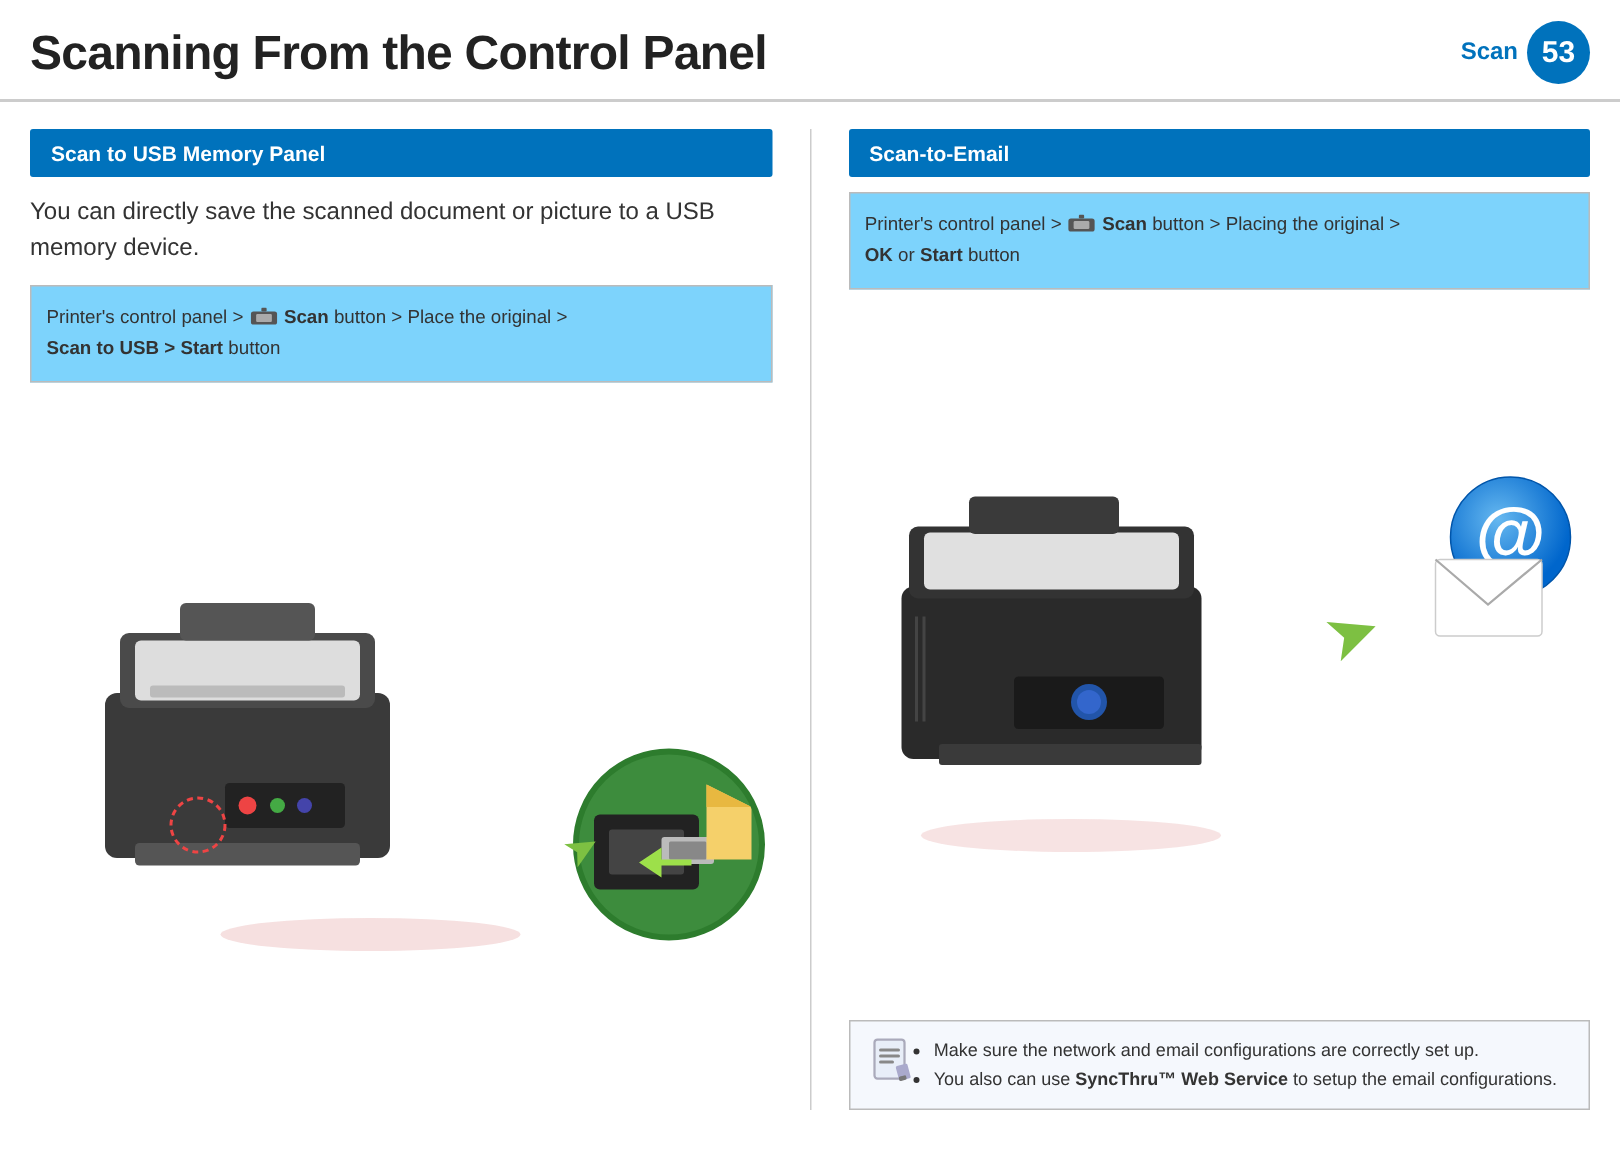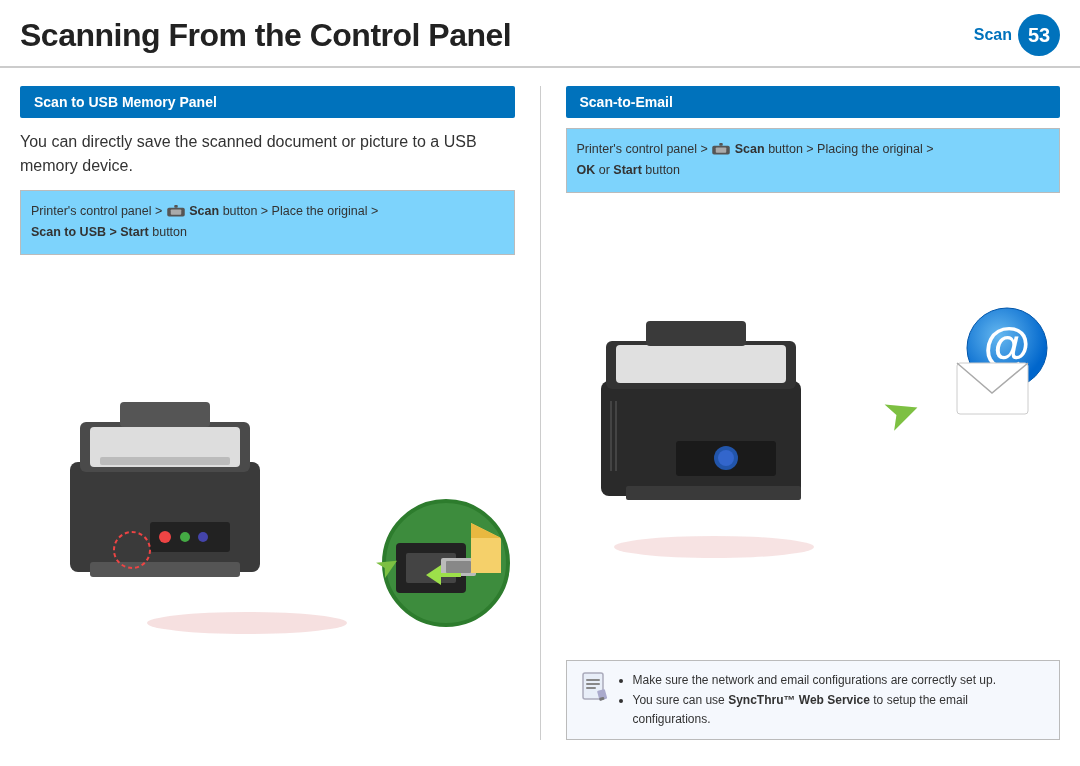--- a/index.html
+++ b/index.html
@@ -120,21 +120,21 @@
 
     
     .note-box {
       border: 1px solid #bbb;
       padding: 10px 14px;
       font-size: 12px;
       color: #333;
       line-height: 1.6;
       display: flex;
       align-items: flex-start;
-      gap: 10px;
+      gap: 0;
       background: #f5f8fd;
       margin-top: auto;
     }
     .note-icon {
       width: 28px;
       height: 34px;
       flex-shrink: 0;
       position: relative;
     }
     .note-icon svg {
@@ -335,20 +335,20 @@
           <rect x="5" y="12" width="14" height="2" rx="1" fill="#888"></rect>
           <rect x="5" y="16" width="10" height="2" rx="1" fill="#888"></rect>
           <rect x="16" y="20" width="8" height="10" rx="1" fill="#aac" transform="rotate(-15 16 20)"></rect>
           <rect x="18" y="27" width="5" height="3" rx="1" fill="#777" transform="rotate(-15 18 27)"></rect>
         </svg>
       </div>
       <div class="note-text">
         <ul>
           <li>Make sure the network and email configurations are correctly set up.</li>
           <li>
-            <span>You sure can use </span><strong>SyncThru™ Web Service</strong><span> to setup the email configurations.</span>
+            <span>You also can use </span><strong>SyncThru™ Web Service</strong><span> to setup the email configurations.</span>
           </li>
         </ul>
       </div>
     </div>
 
   </div>
 </div>
 
 </body></html>

